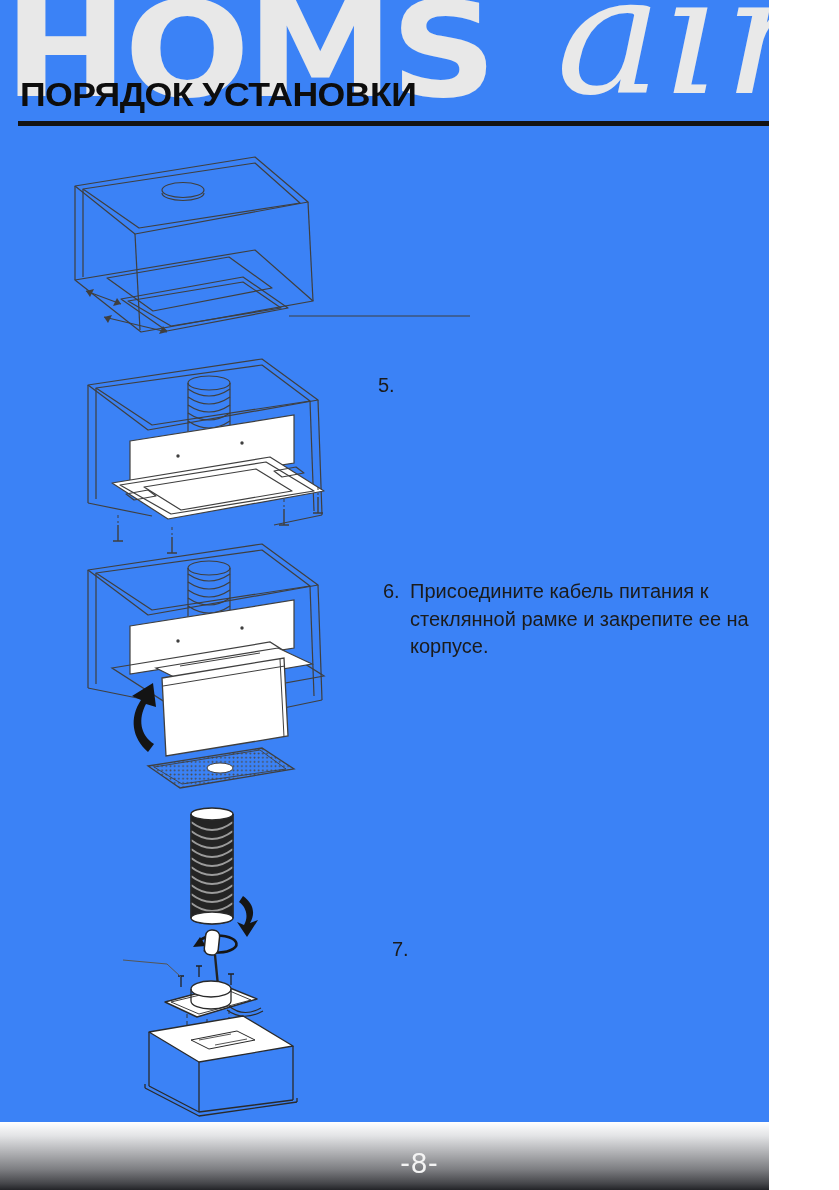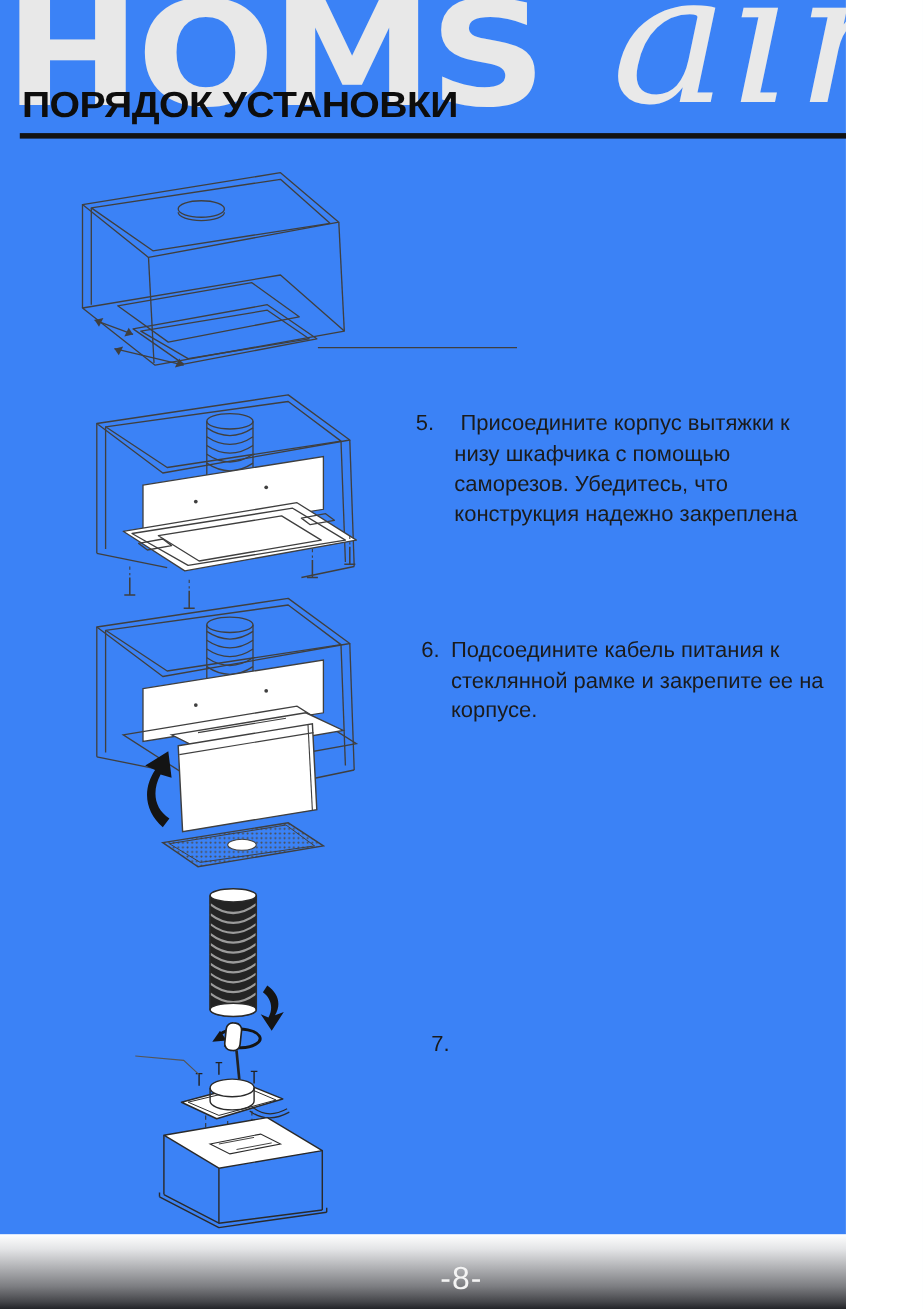--- a/index.html
+++ b/index.html
@@ -240,29 +240,25 @@
       <path d="M96,272 V322"></path>
       <path d="M190,256 V310"></path>
       <path d="M46,296 L96,322 L190,310"></path>
       <path d="M42,298 L96,326 L194,312"></path>
       <path d="M42,298 L42,294 M194,312 L194,308"></path>
     </g>
   </svg>
 
   <div class="step" id="step-5">
     <span class="step-number">5.</span>
-    <div class="step-text"> Присоедините корпус вытяжки к
-низу шкафчика с помощью
-саморезов. Убедитесь, что
-конструкция надежно закреплена</div>
   </div>
 
   <div class="step" id="step-6">
     <span class="step-number">6.</span>
-    <div class="step-text">Подсоедините кабель питания к
+    <div class="step-text">Присоедините кабель питания к
 стеклянной рамке и закрепите ее на
 корпусе.</div>
   </div>
 
   <div class="step" id="step-7">
     <span class="step-number">7.</span>
   </div>
 
   <div class="footer-bar">
     <span class="page-number">-8-</span>

